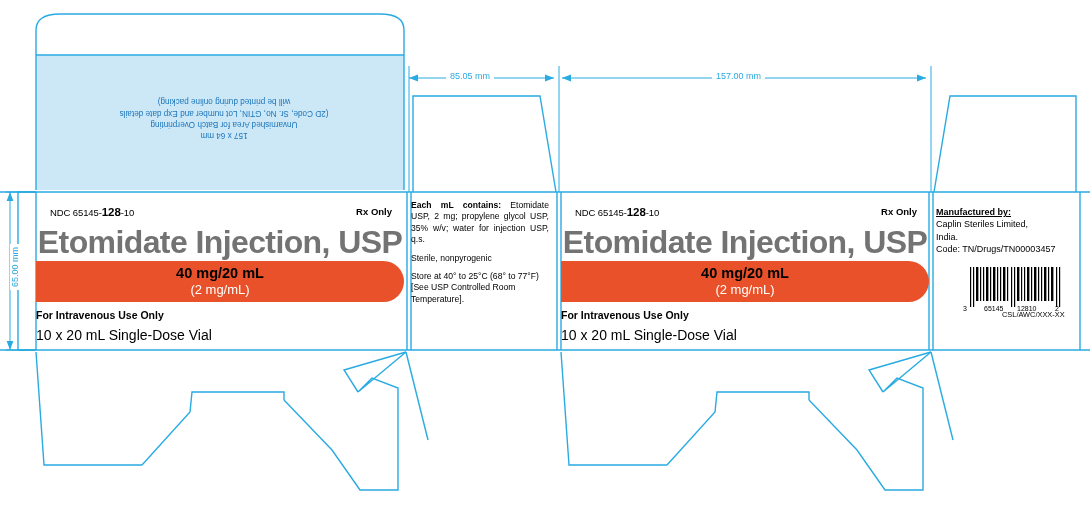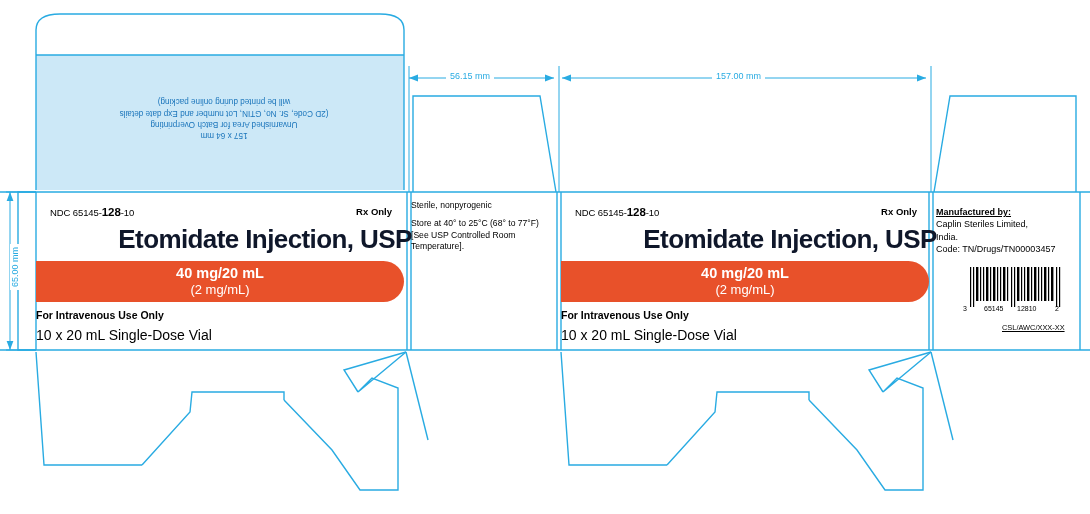--- a/index.html
+++ b/index.html
@@ -64,26 +64,25 @@
     font-weight: bold;
     color: #000;
     white-space: nowrap;
   }
   .product-name {
     position: absolute;
     top: 32px;
     left: 0;
     width: 100%;
     text-align: center;
-    font-size: 26px;
-    font-weight: bold;
-    color: #0f172a;
+    font-size: 32px;
+    font-weight: bold;
+    color: #737373;
     letter-spacing: -0.6px;
     white-space: nowrap;
-    padding-left: 45px;
   }
   .strength-banner {
     position: absolute;
     top: 69px;
     left: 0;
     width: 100%;
     height: 41px;
     background: #E8512A;
     border-radius: 0 21px 21px 0;
     box-sizing: border-box;
@@ -92,21 +91,21 @@
     border-radius: 0 21px 21px 0;
   }
   .strength-main {
     position: absolute;
     top: 4px;
     left: 0;
     width: 100%;
     text-align: center;
     font-size: 14.5px;
     font-weight: bold;
-    color: #ffffff;
+    color: #000000;
     white-space: nowrap;
   }
   .strength-sub {
     position: absolute;
     top: 21px;
     left: 0;
     width: 100%;
     text-align: center;
     font-size: 13px;
     color: #ffffff;
@@ -196,25 +195,24 @@
     top: 0;
     white-space: nowrap;
   }
   .bc-d0 { left: 1px; }
   .bc-d1 { left: 22px; }
   .bc-d2 { left: 55px; }
   .bc-d3 { left: 93px; }
   #awc-code {
     position: absolute;
     left: 1002px;
-    top: 323px;
+    top: 310px;
     font-size: 7.4px;
     color: #000;
     white-space: nowrap;
-    text-decoration: underline;
   }
 
   
   #overprint-text {
     position: absolute;
     left: 44px;
     top: 96px;
     width: 360px;
     transform: rotate(180deg);
     text-align: center;
@@ -341,20 +339,21 @@
     <div class="product-name">Etomidate Injection, USP</div>
     <div class="strength-banner">
       <div class="strength-main">40 mg/20 mL</div>
       <div class="strength-sub">(2 mg/mL)</div>
     </div>
     <div class="route-line">For Intravenous Use Only</div>
     <div class="count-line">10 x 20 mL Single-Dose Vial</div>
   </div>
 
   <div id="info-panel">
+    <p class="justify"><span class="lead">Each mL contains:</span><span> Etomidate USP, 2 mg; propylene glycol USP, 35% w/v; water for injection USP, q.s.</span></p>
     <p>Sterile, nonpyrogenic</p>
     <p>Store at 40° to 25°C (68° to 77°F) [See USP Controlled Room Temperature].</p>
   </div>
 
   <div id="mfr-panel">
     <div class="lead">Manufactured by:</div>
     <div>Caplin Steriles Limited,</div>
     <div>India.</div>
     <div>Code: TN/Drugs/TN00003457</div>
   </div>
@@ -395,17 +394,17 @@
     <div id="barcode-digits">
       <span class="bc-d0">3</span>
       <span class="bc-d1">65145</span>
       <span class="bc-d2">12810</span>
       <span class="bc-d3">2</span>
     </div>
   </div>
 
   <div id="awc-code">CSL/AWC/XXX-XX</div>
 
-  <div class="dim-label" id="dim-64-label">56.15 mm</div>
+  <div class="dim-label" id="dim-64-label">85.05 mm</div>
   <div class="dim-label" id="dim-157-label">157.00 mm</div>
   <div class="dim-label" id="dim-65-label">65.00 mm</div>
 
 </div>
 
 </body></html>

